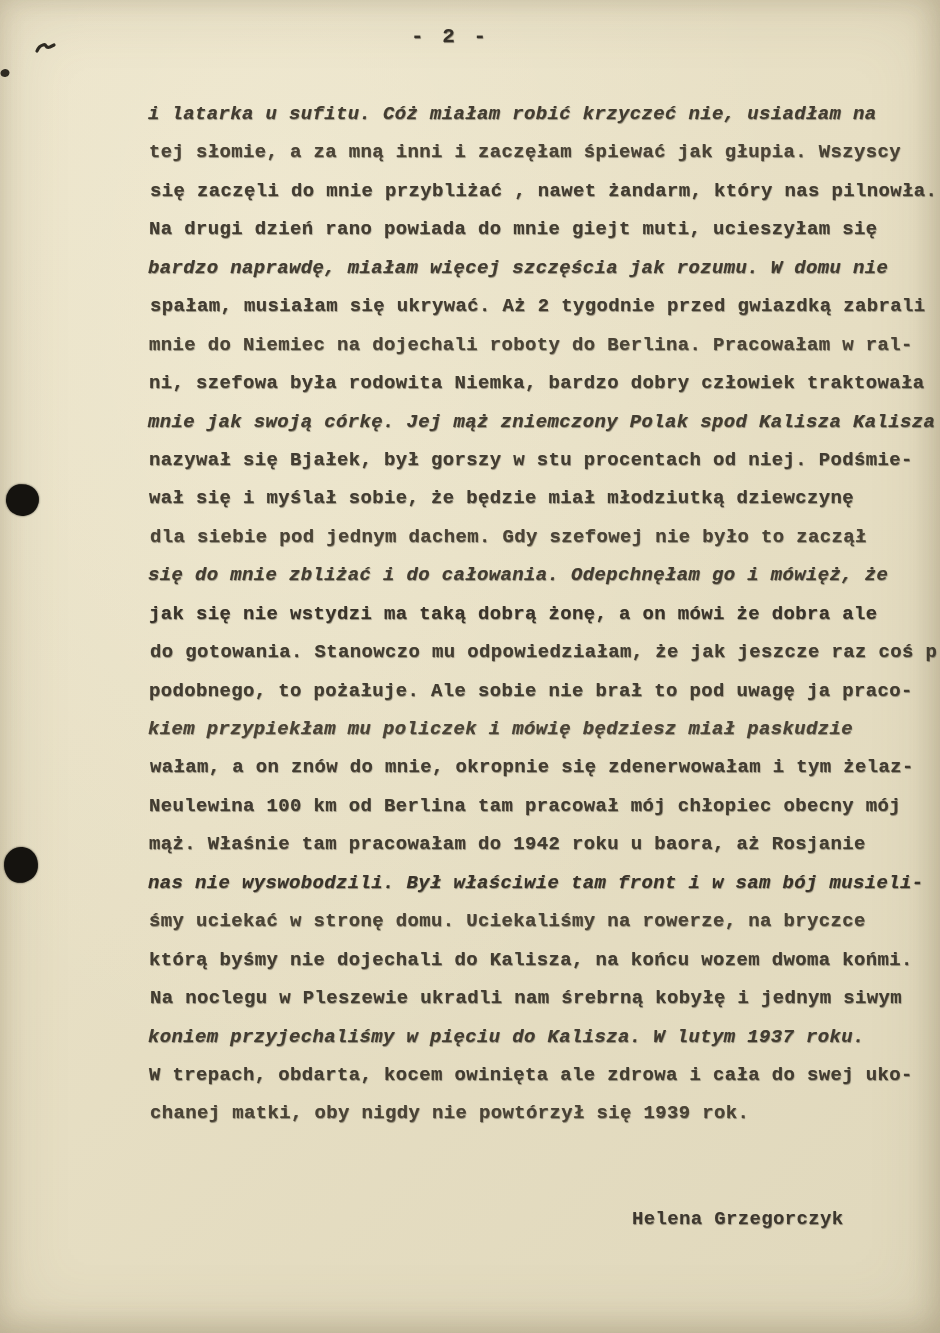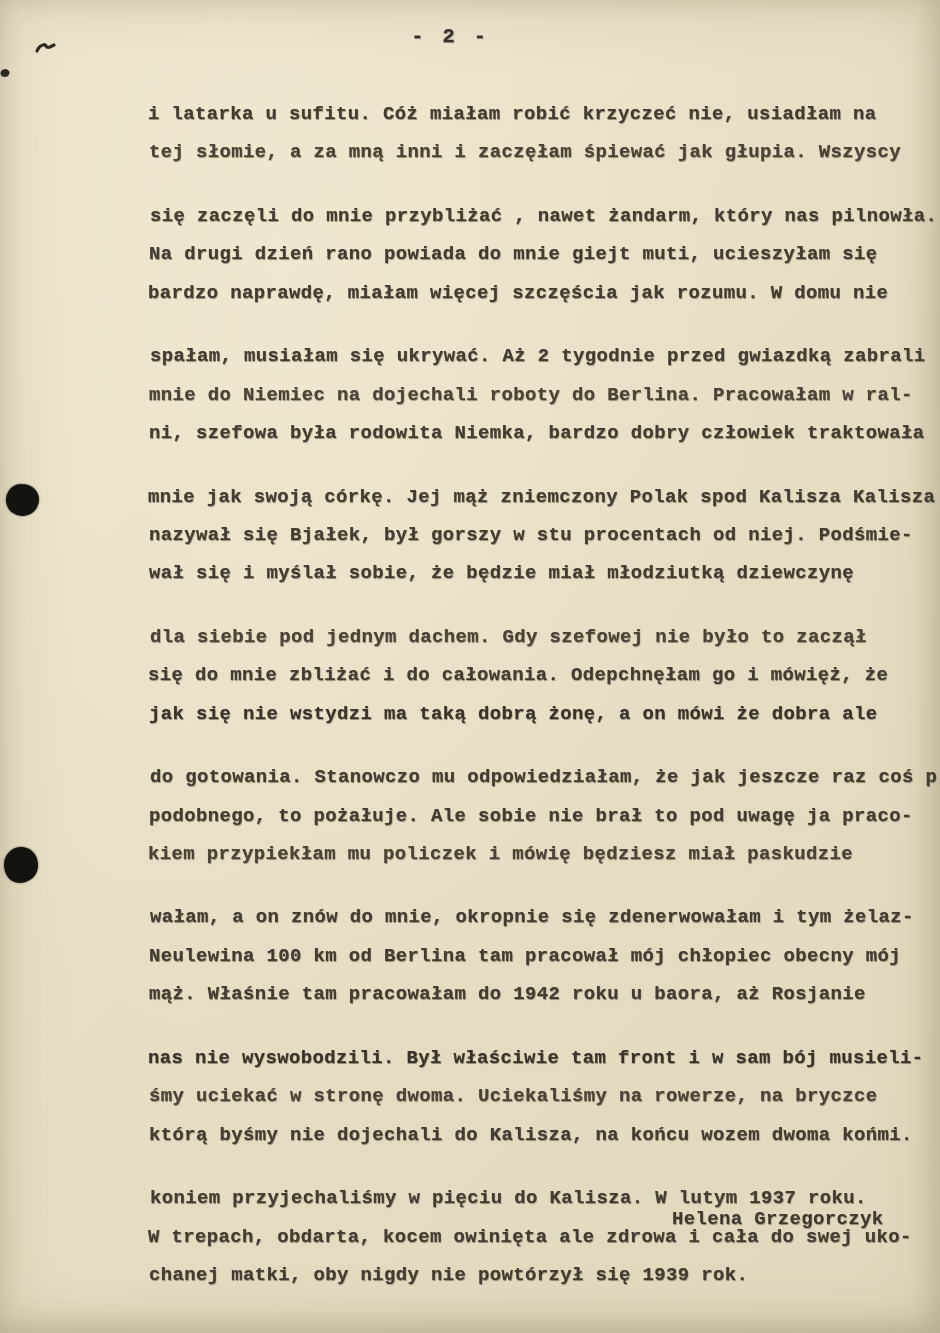--- a/index.html
+++ b/index.html
@@ -45,28 +45,28 @@
     font-size: 19px;
     font-weight: 700;
     letter-spacing: 0.35px;
     white-space: pre;
     color: #423c31;
     text-shadow:
       0.4px 0.6px 0.7px rgba(62,55,44,0.50),
       -0.3px -0.2px 0.6px rgba(62,55,44,0.30);
   }
   
-  .line:nth-child(3n)   { transform: translateX(1px); margin-top: 25px;  }
-  .line:nth-child(4n+1) { transform: translateX(-1px); }
+  .line:nth-child(3n)   { transform: translateX(1px);  }
+  .line:nth-child(4n+1) { transform: translateX(-1px); font-style: italic; }
   .line:nth-child(7n)   { color: #39332a; }
   .line:nth-child(5n+2) { color: #4a4336; }
   .signature {
     position: absolute;
     top: 1208px;
-    left: 672px;
+    left: 632px;
     font-size: 19px;
     font-weight: 700;
     letter-spacing: 0.35px;
     white-space: pre;
     color: #3d372e;
     text-shadow: 0.4px 0.6px 0.8px rgba(60,53,42,0.5);
   }
   .punch {
     position: absolute;
     background: #15130f;
@@ -116,22 +116,23 @@
       <div class="line">dla siebie pod jednym dachem. Gdy szefowej nie było to zaczął</div>
       <div class="line">się do mnie zbliżać i do całowania. Odepchnęłam go i mówięż, że</div>
       <div class="line">jak się nie wstydzi ma taką dobrą żonę, a on mówi że dobra ale</div>
       <div class="line">do gotowania. Stanowczo mu odpowiedziałam, że jak jeszcze raz coś p</div>
       <div class="line">podobnego, to pożałuje. Ale sobie nie brał to pod uwagę ja praco-</div>
       <div class="line">kiem przypiekłam mu policzek i mówię będziesz miał paskudzie</div>
       <div class="line">wałam, a on znów do mnie, okropnie się zdenerwowałam i tym żelaz-</div>
       <div class="line">Neulewina 100 km od Berlina tam pracował mój chłopiec obecny mój</div>
       <div class="line">mąż. Właśnie tam pracowałam do 1942 roku u baora, aż Rosjanie</div>
       <div class="line">nas nie wyswobodzili. Był właściwie tam front i w sam bój musieli-</div>
-      <div class="line">śmy uciekać w stronę dwoma. Uciekaliśmy na rowerze, na bryczce</div>
+      <div class="line">śmy uciekać w stronę domu. Uciekaliśmy na rowerze, na bryczce</div>
       <div class="line">którą byśmy nie dojechali do Kalisza, na końcu wozem dwoma końmi.</div>
+      <div class="line">Na noclegu w Pleszewie ukradli nam śrebrną kobyłę i jednym siwym</div>
       <div class="line">koniem przyjechaliśmy w pięciu do Kalisza. W lutym 1937 roku.</div>
       <div class="line">W trepach, obdarta, kocem owinięta ale zdrowa i cała do swej uko-</div>
       <div class="line">chanej matki, oby nigdy nie powtórzył się 1939 rok.</div>
     </div>
 
   <div class="signature">Helena Grzegorczyk</div>
 
   <div class="punch punch-top"></div>
   <div class="punch punch-bottom"></div>
 

